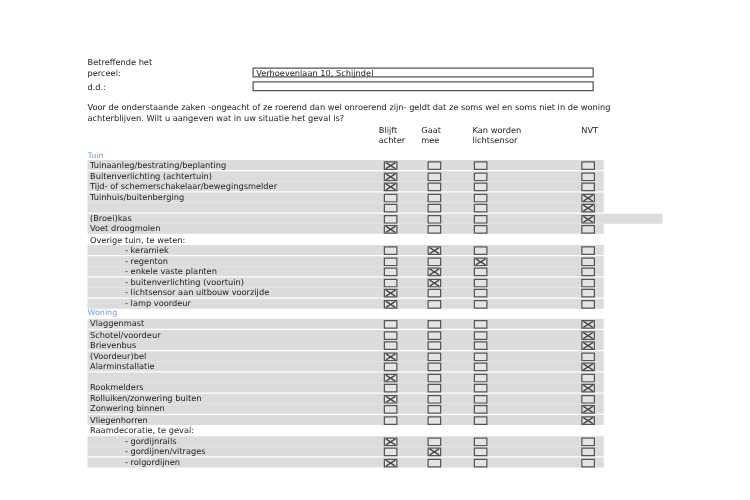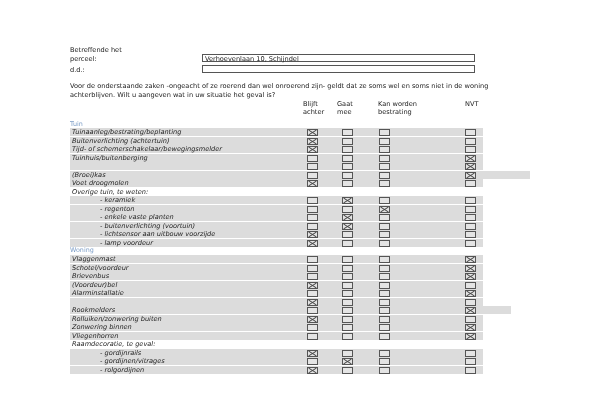--- a/index.html
+++ b/index.html
@@ -3,21 +3,21 @@
 <meta charset="utf-8">
 <style>
   html,body{margin:0;padding:0;background:#ffffff;}
   body{width:600px;height:400px;position:relative;overflow:hidden;font-family:"DejaVu Sans",sans-serif;color:#222;}
   .abs{position:absolute;}
   .lbl{font-size:6.6px;line-height:8px;white-space:nowrap;}
   .field{position:absolute;height:8px;border:1px solid #555;background:#fff;font-size:6.6px;line-height:8px;padding-left:2px;box-sizing:border-box;}
   .intro{position:absolute;left:70px;top:82px;width:440px;font-size:6.6px;line-height:9px;}
   .colh{position:absolute;top:100px;font-size:6.6px;line-height:8px;}
   .section{position:absolute;left:70px;font-size:6.4px;color:#7a9cc6;line-height:8px;}
-  .row{position:absolute;left:70px;width:413px;height:8px;background:#dcdcdc;font-style:italic;}
+  .row{position:absolute;left:70px;width:413px;height:8px;background:#dcdcdc;}
   .row.plain{background:transparent;}
   .rl{position:absolute;left:2px;top:0;font-size:6.6px;line-height:8px;white-space:nowrap;}
   .cb{position:absolute;top:1px;width:11px;height:7px;box-sizing:border-box;border:1px solid #555;background:#e4e4e4;}
   .cb.on::before,.cb.on::after{content:"";position:absolute;left:0;top:2px;width:9px;height:1px;background:#444;}
   .cb.on::before{transform:rotate(32deg);}
   .cb.on::after{transform:rotate(-32deg);}
 </style>
 </head>
 <body>
 
@@ -32,21 +32,21 @@
 <div class="colh" style="left:303px;">
     <div>Blijft</div>
     <div>achter</div>
   </div>
 <div class="colh" style="left:337px;">
     <div>Gaat</div>
     <div>mee</div>
   </div>
 <div class="colh" style="left:378px;">
     <div>Kan worden</div>
-    <div>bestrating</div>
+    <div>lichtsensor</div>
   </div>
 <div class="colh" style="left:465px;">
     <div>NVT</div>
     <div></div>
   </div>
 
 <div class="section" style="top:120px;">Tuin</div>
 <div class="section" style="top:246px;">Woning</div>
 
 <div id="rows">
@@ -177,21 +177,21 @@
       <div class="cb" style="left: 272px;"></div>
       <div class="cb" style="left: 309px;"></div>
       <div class="cb on" style="left: 395px;"></div>
     </div>
     <div class="row" style="top: 297.5px;">
       <div class="cb on" style="left: 237px;"></div>
       <div class="cb" style="left: 272px;"></div>
       <div class="cb" style="left: 309px;"></div>
       <div class="cb" style="left: 395px;"></div>
     </div>
-    <div class="row" style="top: 306px; padding-left: 28px;">
+    <div class="row" style="top: 306px;">
       <div class="rl">Rookmelders</div>
       <div class="cb" style="left: 237px;"></div>
       <div class="cb" style="left: 272px;"></div>
       <div class="cb" style="left: 309px;"></div>
       <div class="cb on" style="left: 395px;"></div>
     </div>
     <div class="row" style="top: 314.5px;">
       <div class="rl">Rolluiken/zonwering buiten</div>
       <div class="cb on" style="left: 237px;"></div>
       <div class="cb" style="left: 272px;"></div>

